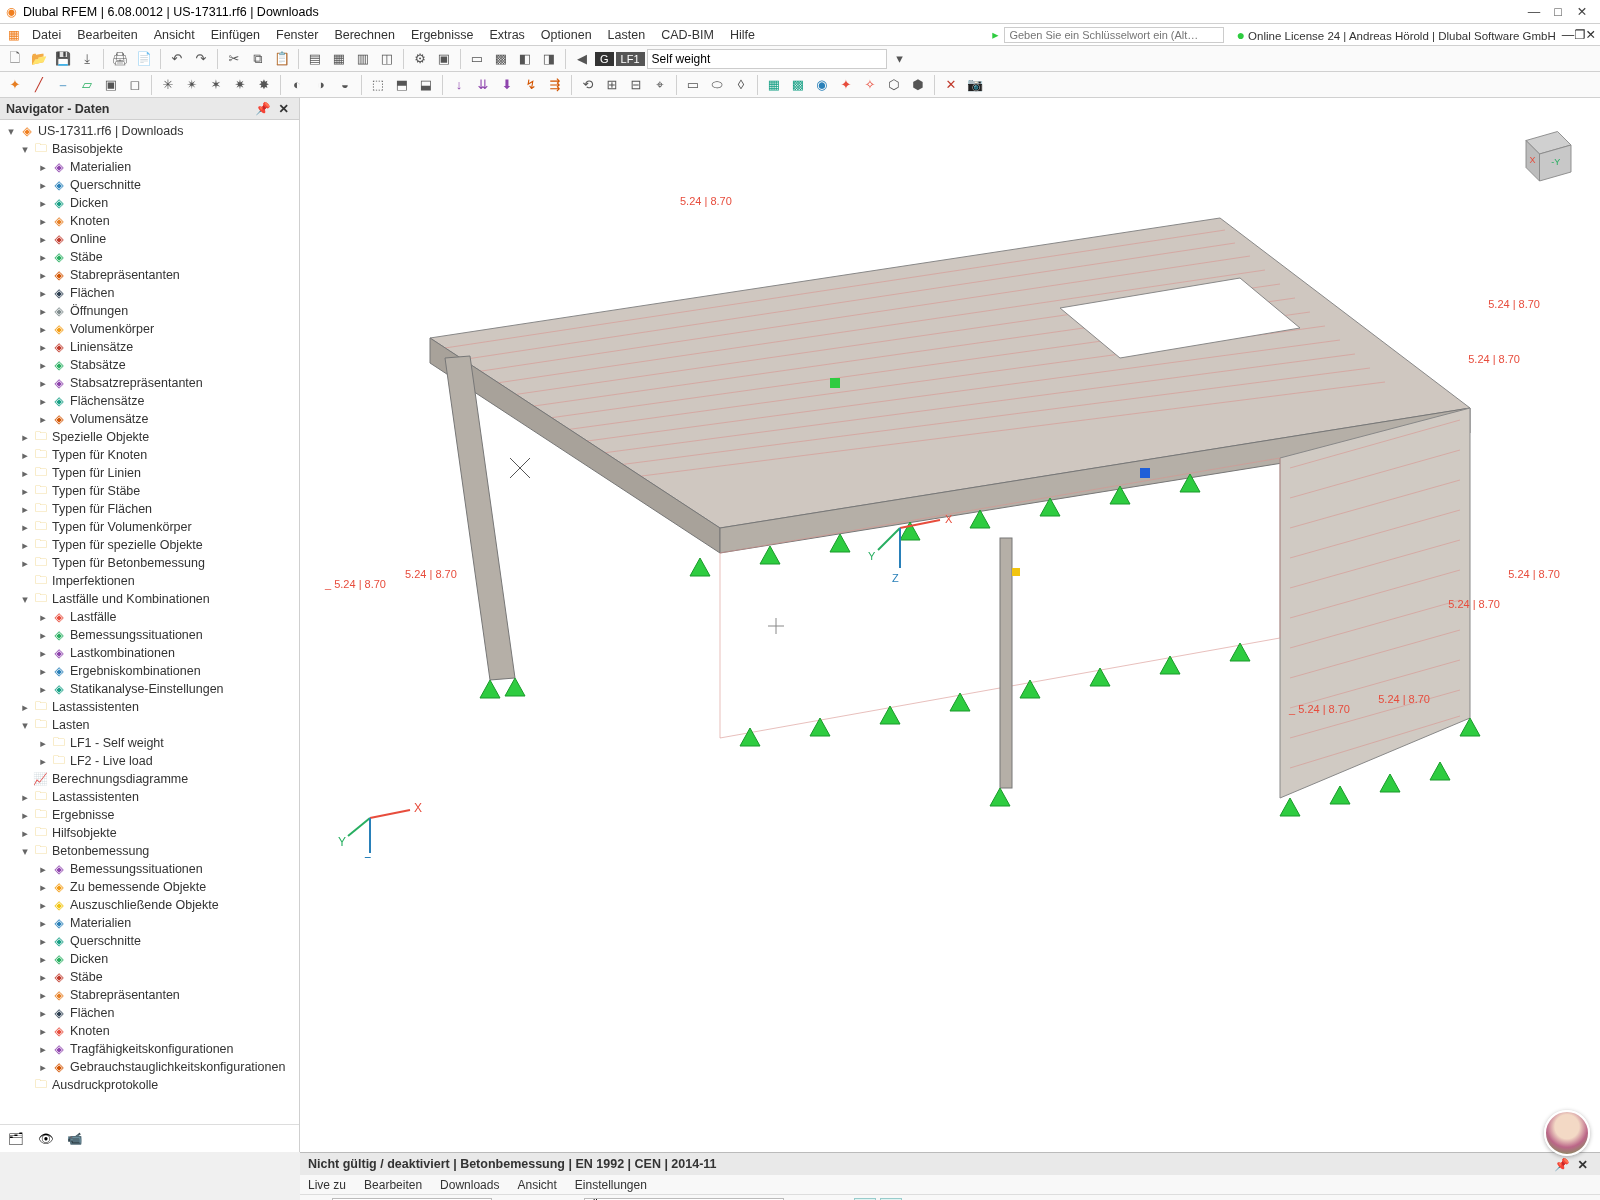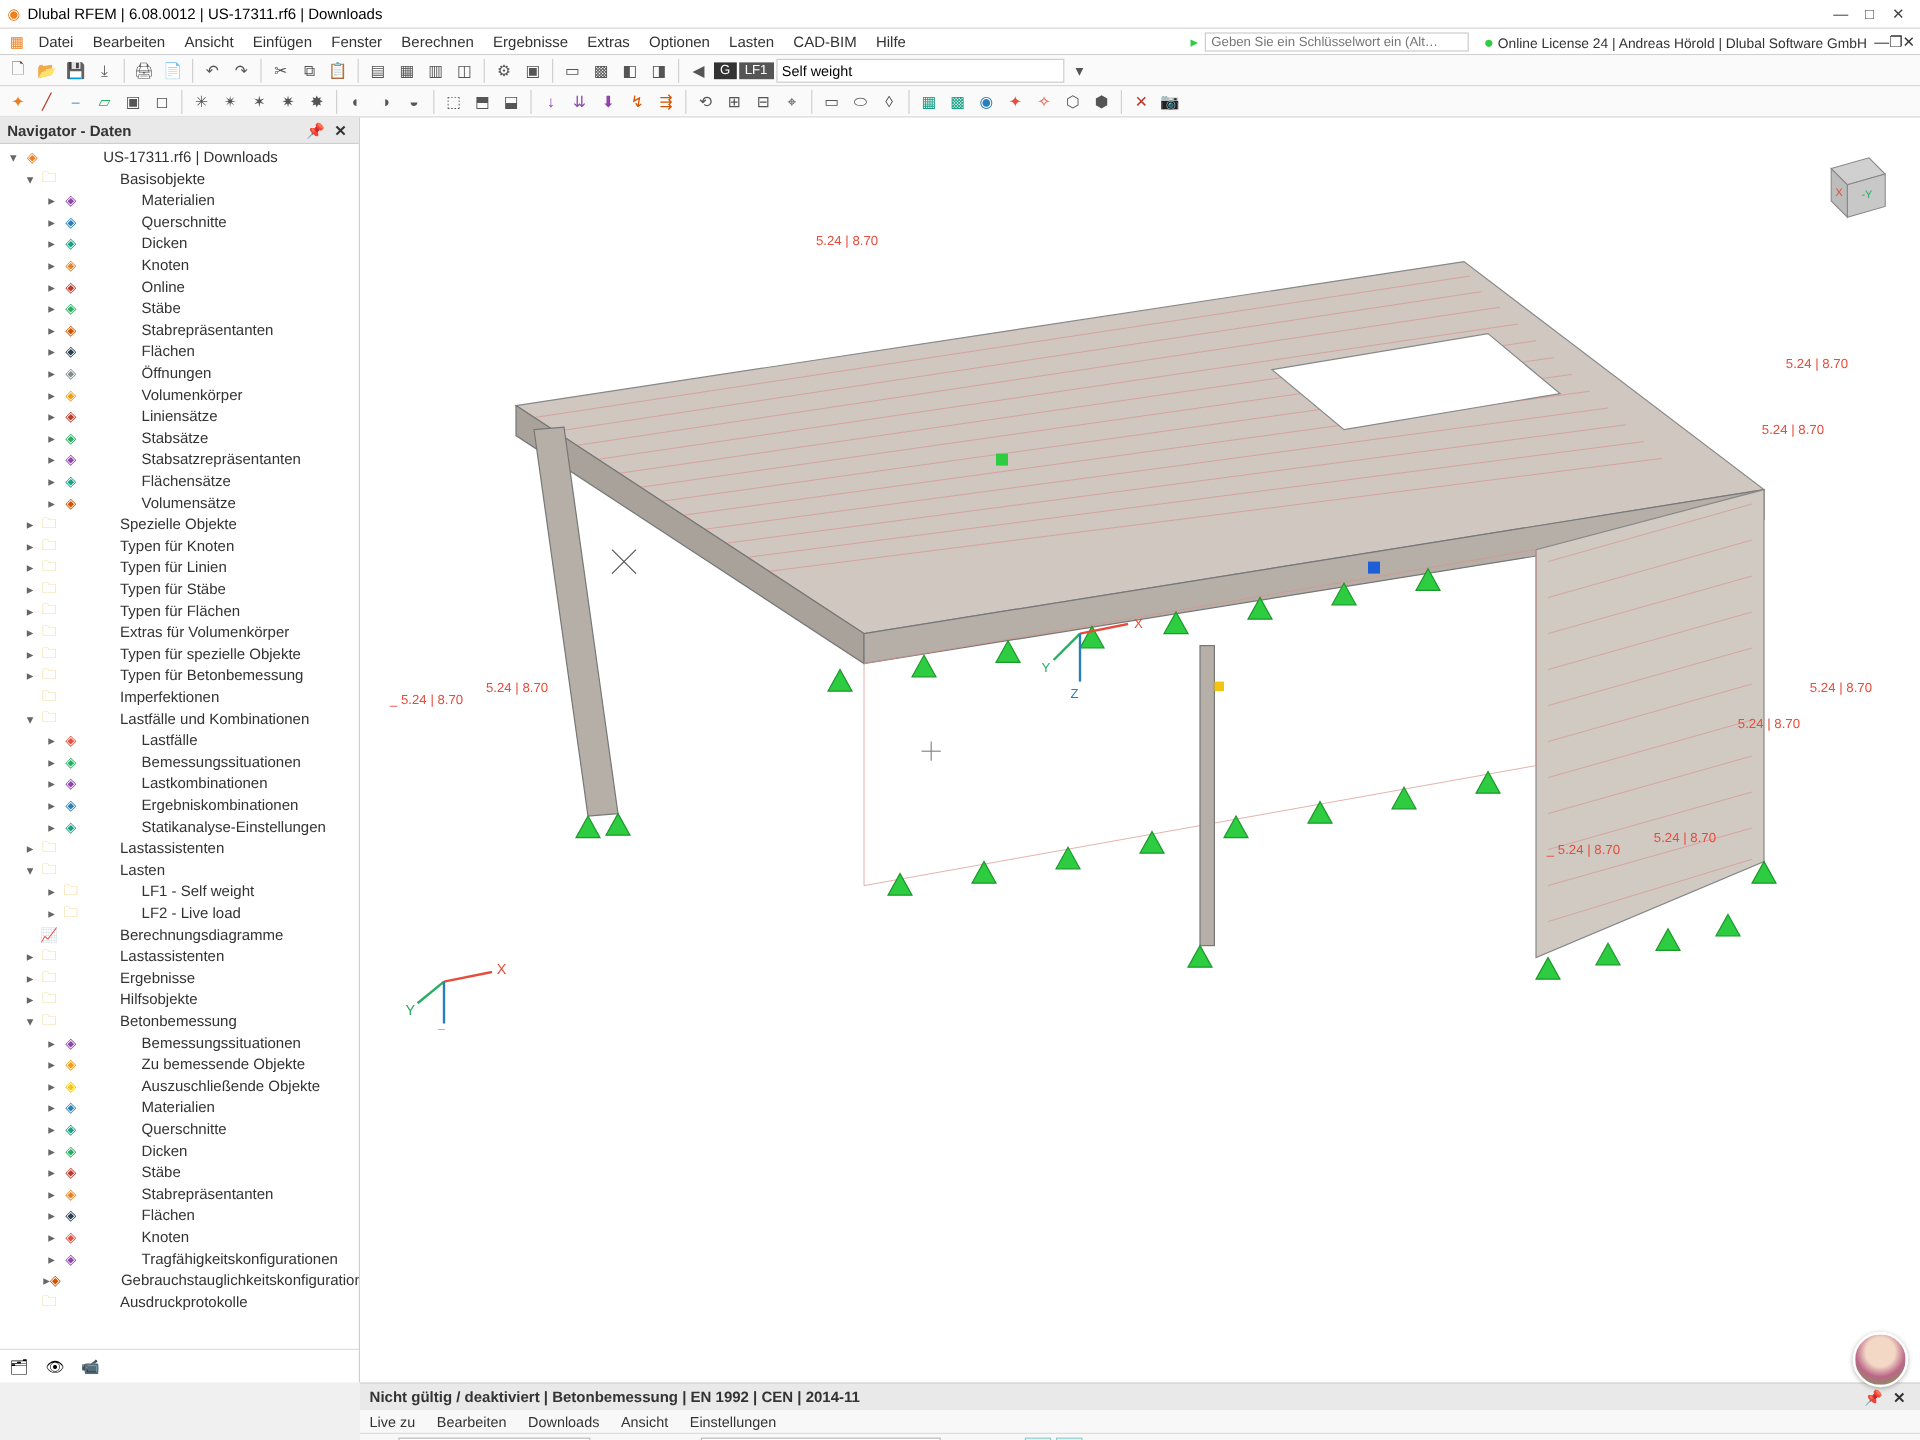--- a/index.html
+++ b/index.html
@@ -21,21 +21,21 @@
 .main { display: flex; height: calc(1200px - 24px - 22px - 26px - 26px - 20px - 28px); }
 .navigator { width: 300px; background: #fff; border-right: 1px solid #cfcfcf; display: flex; flex-direction: column; font-size: 12.5px; }
 .nav-header { background: #e9e9e9; height: 22px; display: flex; align-items: center; padding: 0 6px; font-weight: 600; color: #333; border-bottom: 1px solid #cfcfcf; }
 .nav-header .spacer { flex: 1; }
 .nav-body { flex: 1; overflow: auto; padding: 2px 0; }
 .tree-row { display: flex; align-items: center; height: 18px; padding-left: 4px; white-space: nowrap; color: #333; }
 .tree-row .tw { width: 14px; display: inline-block; text-align: center; color: #666; font-size: 11px; }
 .tree-row .ico { width: 18px; display: inline-block; text-align: center; font-size: 12px; }
 .folder { color: #e8c45a; }
 .file-ico { color: #f07f1f; }
-.tree-row .lbl { padding-left: 2px; margin-left: 48px; }
+.tree-row .lbl { padding-left: 2px; }
 
 .viewport { flex: 1; background: #fff; position: relative; overflow: hidden; }
 .viewport svg { position: absolute; inset: 0; }
 
 .panel { border-top: 1px solid #bbb; background: #f3f3f3; }
 .panel-title { height: 22px; background: #e9e9e9; display: flex; align-items: center; padding: 0 8px; font-size: 12.5px; font-weight: 600; color: #333; }
 .panel-title .spacer { flex: 1; }
 .panel-menu { height: 20px; display: flex; align-items: center; font-size: 12px; padding: 0 8px; gap: 18px; color: #333; background: #f8f8f8; border-bottom: 1px solid #ddd; }
 .panel-toolbar { height: 28px; display: flex; align-items: center; padding: 0 6px; gap: 4px; background: #f8f8f8; border-bottom: 1px solid #ddd; }
 .panel-toolbar select, .panel-toolbar .combo { height: 22px; font-size: 12px; border: 1px solid #bbb; background: #fff; padding: 0 6px; }
@@ -284,21 +284,21 @@
           <span class="lbl">Typen für Stäbe</span>
         </div>
       <div class="tree-row" style="padding-left:18px">
           <span class="tw">▸</span>
           <span class="ico folder">🗀</span>
           <span class="lbl">Typen für Flächen</span>
         </div>
       <div class="tree-row" style="padding-left:18px">
           <span class="tw">▸</span>
           <span class="ico folder">🗀</span>
-          <span class="lbl">Extras für Volumenkörper</span>
+          <span class="lbl">Typen für Volumenkörper</span>
         </div>
       <div class="tree-row" style="padding-left:18px">
           <span class="tw">▸</span>
           <span class="ico folder">🗀</span>
           <span class="lbl">Typen für spezielle Objekte</span>
         </div>
       <div class="tree-row" style="padding-left:18px">
           <span class="tw">▸</span>
           <span class="ico folder">🗀</span>
           <span class="lbl">Typen für Betonbemessung</span>

